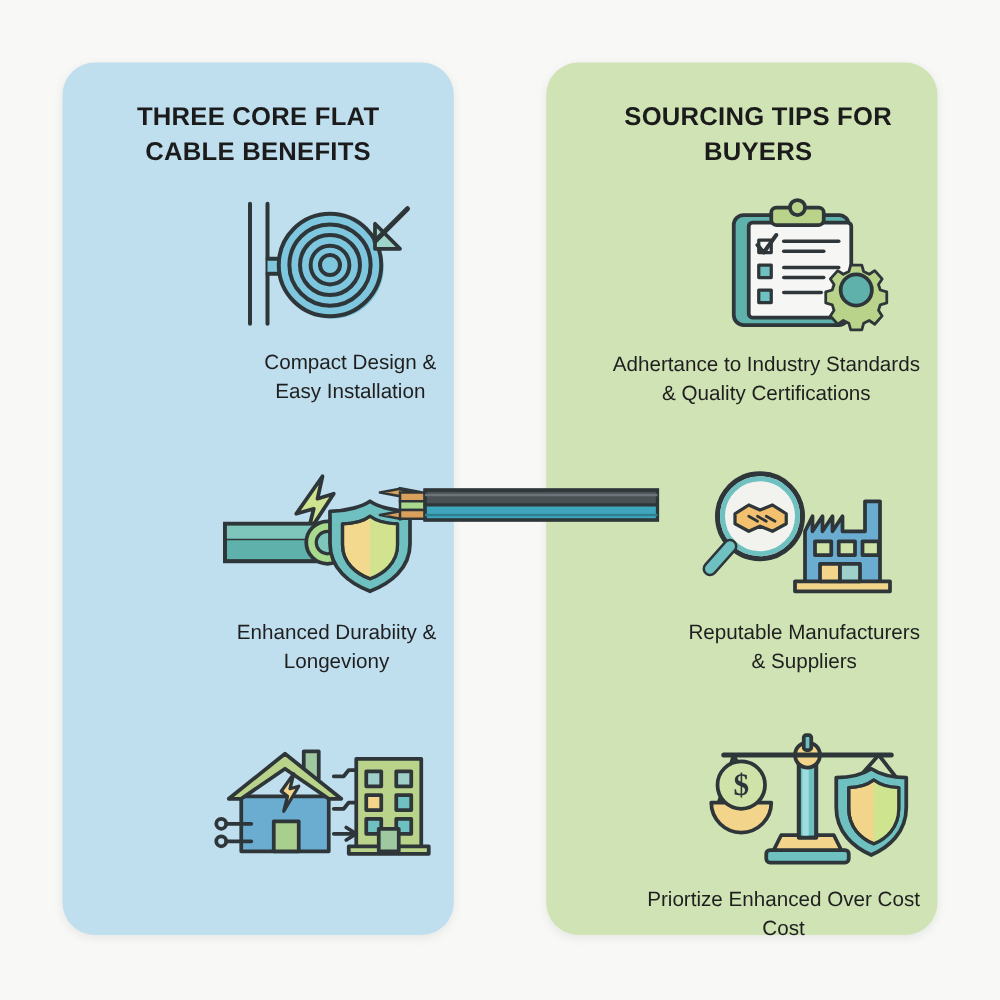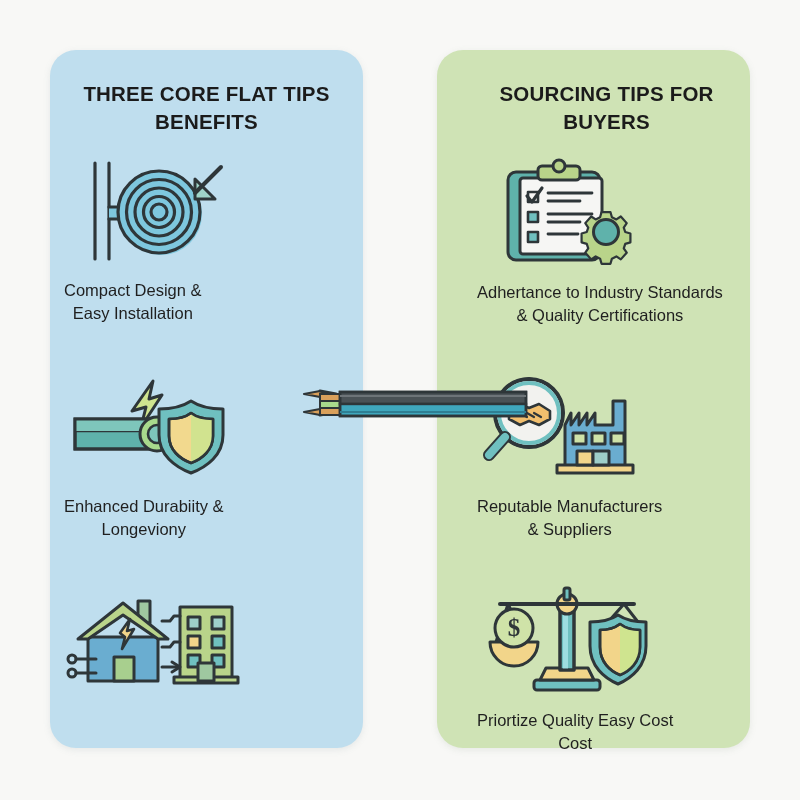--- a/index.html
+++ b/index.html
@@ -62,21 +62,21 @@
     display: flex;
     flex-direction: column;
     align-items: center;
     flex: 1;
     justify-content: flex-start;
   }
   .item {
     width: 100%;
     display: flex;
     flex-direction: column;
-    align-items: flex-start;
+    align-items: flex-end;
   }
   #panel-left .item { margin-top: 14px; }
   #panel-left .item + .item { margin-top: 30px; }
   #panel-right .item { margin-top: 16px; }
   #panel-right .item + .item { margin-top: 28px; }
 
   .icon-box {
     width: 180px;
     height: 112px;
     display: flex;
@@ -103,21 +103,21 @@
     pointer-events: none;
   }
 </style>
 </head>
 <body>
 
 <div id="infographic">
 
   <section id="panel-left" class="panel">
 
-    <h2 class="panel-title">THREE CORE FLAT TIPS BENEFITS</h2>
+    <h2 class="panel-title">THREE CORE FLAT CABLE BENEFITS</h2>
 
     <div class="items">
 
       <div class="item">
         <div class="icon-box">
           <svg width="170" height="108" viewBox="0 0 170 108" aria-hidden="true">
             <g fill="none" stroke="#2e3639" stroke-width="3.2" stroke-linecap="round" stroke-linejoin="round">
 
               <line x1="26" y1="6" x2="26" y2="102"></line>
               <line x1="40" y1="6" x2="40" y2="102"></line>
@@ -303,21 +303,21 @@
 
               <line x1="142" y1="18" x2="126" y2="36"></line>
               <line x1="142" y1="18" x2="156" y2="36"></line>
               <path d="M108 36 C120 36 130 33 136 29 C142 33 152 36 164 36 L164 60 C164 80 150 92 136 98 C122 92 108 80 108 60 Z" fill="#6fc0c0"></path>
               <path d="M118 44 C127 44 134 41 138 38 C142 41 149 44 158 44 L158 61 C158 76 148 85 138 89 C128 85 118 76 118 61 Z" fill="#f2d58a" stroke-width="2.6"></path>
               <path d="M138 38 C142 41 149 44 158 44 L158 61 C158 76 148 85 138 89 Z" fill="#cfe48f" stroke="none"></path>
               <path d="M118 44 C127 44 134 41 138 38 C142 41 149 44 158 44 L158 61 C158 76 148 85 138 89 C128 85 118 76 118 61 Z" fill="none" stroke-width="2.6"></path>
             </g>
           </svg>
         </div>
-        <p class="caption">Priortize Quality Easy Cost
+        <p class="caption">Priortize Enhanced Over Cost
 Cost</p>
       </div>
 
     </div>
   </section>
 
   <div id="center-cable">
     <svg width="228" height="60" viewBox="0 0 228 60" aria-hidden="true">
 
       <g stroke="#2e3639" stroke-width="2.2" stroke-linejoin="round" stroke-linecap="round">

